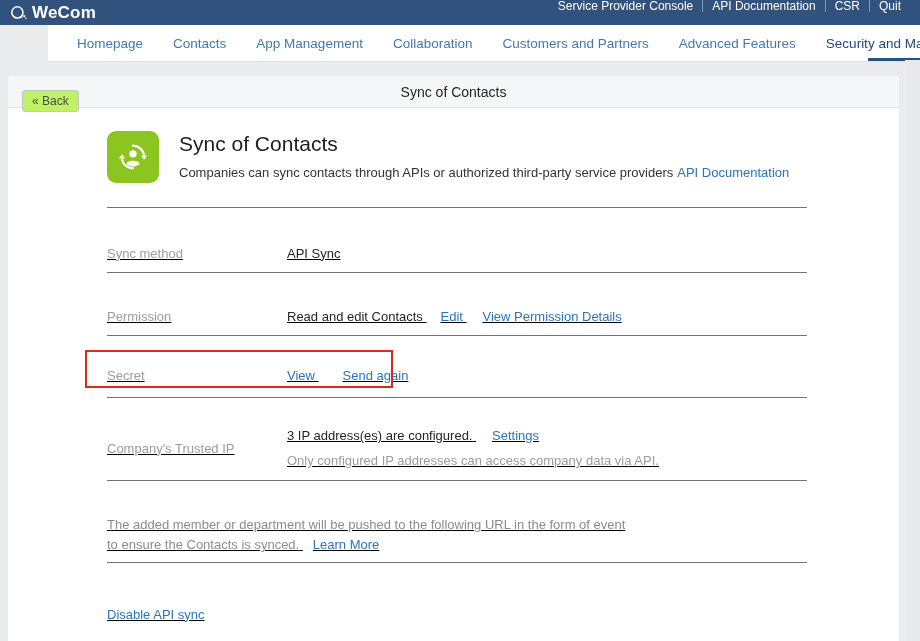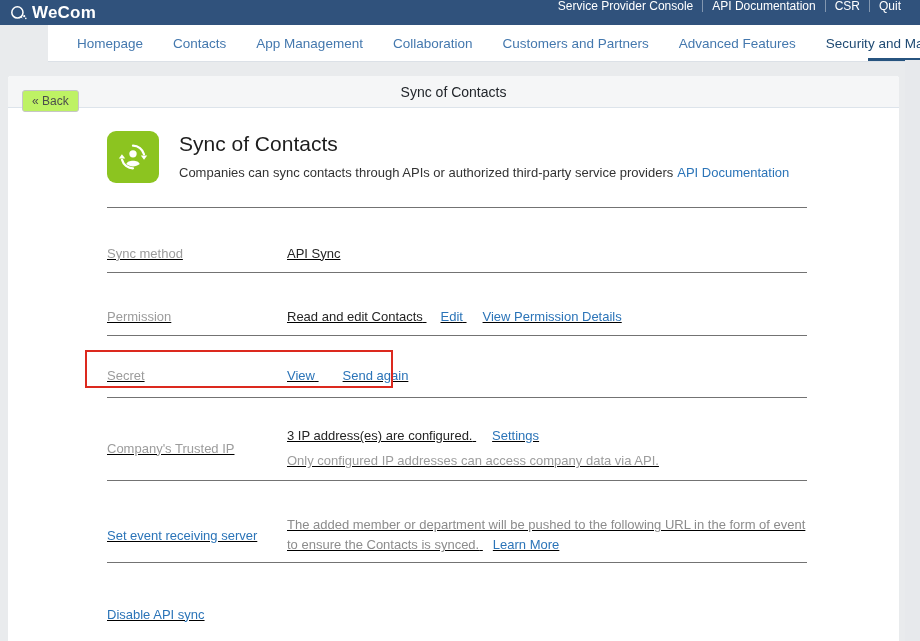--- a/index.html
+++ b/index.html
@@ -206,21 +206,20 @@
         <div>
           <div class="row-value">
             <span>3 IP address(es) are configured.</span>
             <span class="lnk ml16">Settings</span>
           </div>
           <div class="ip-note">Only configured IP addresses can access company data via API.</div>
         </div>
       </div>
 
       <div class="row row-event">
-        <span class="row-label link-label">Set event receiving server</span>
         <div class="event-desc">
           <span>The added member or department will be pushed to the following URL in the form of event to ensure the Contacts is synced.</span>
           <span class="lnk ml10">Learn More</span>
         </div>
       </div>
 
       <div class="row row-disable">
         <span class="row-label link-label">Disable API sync</span>
       </div>
 

